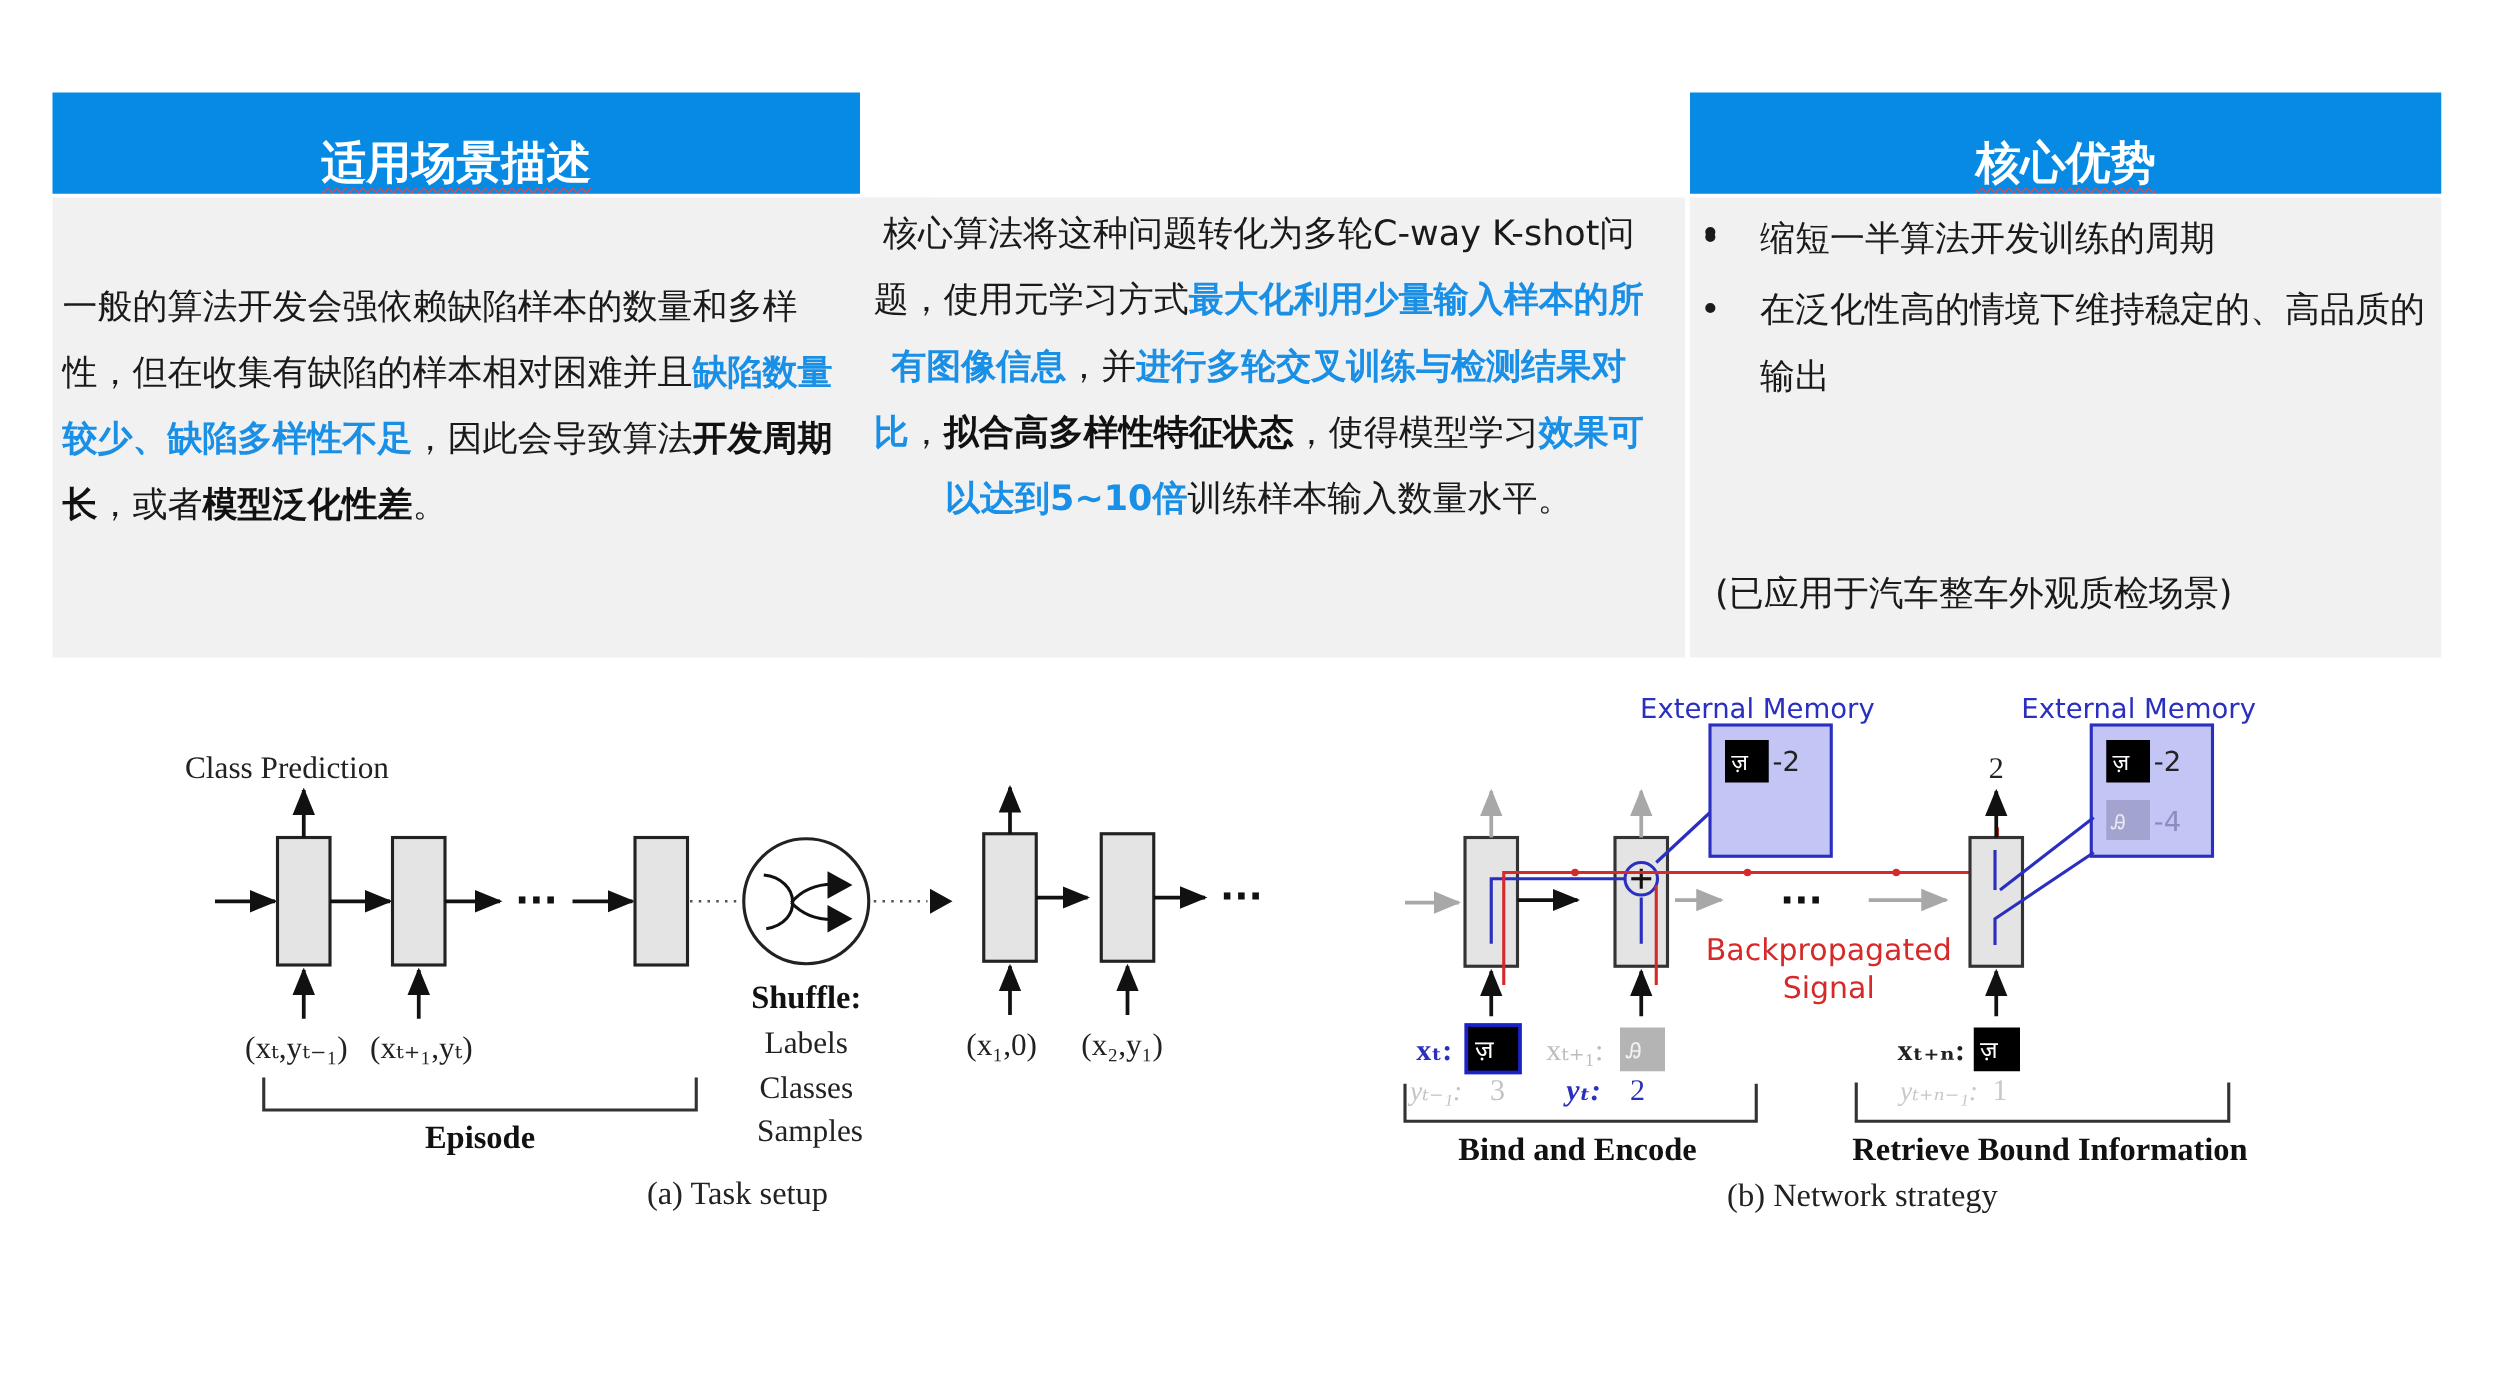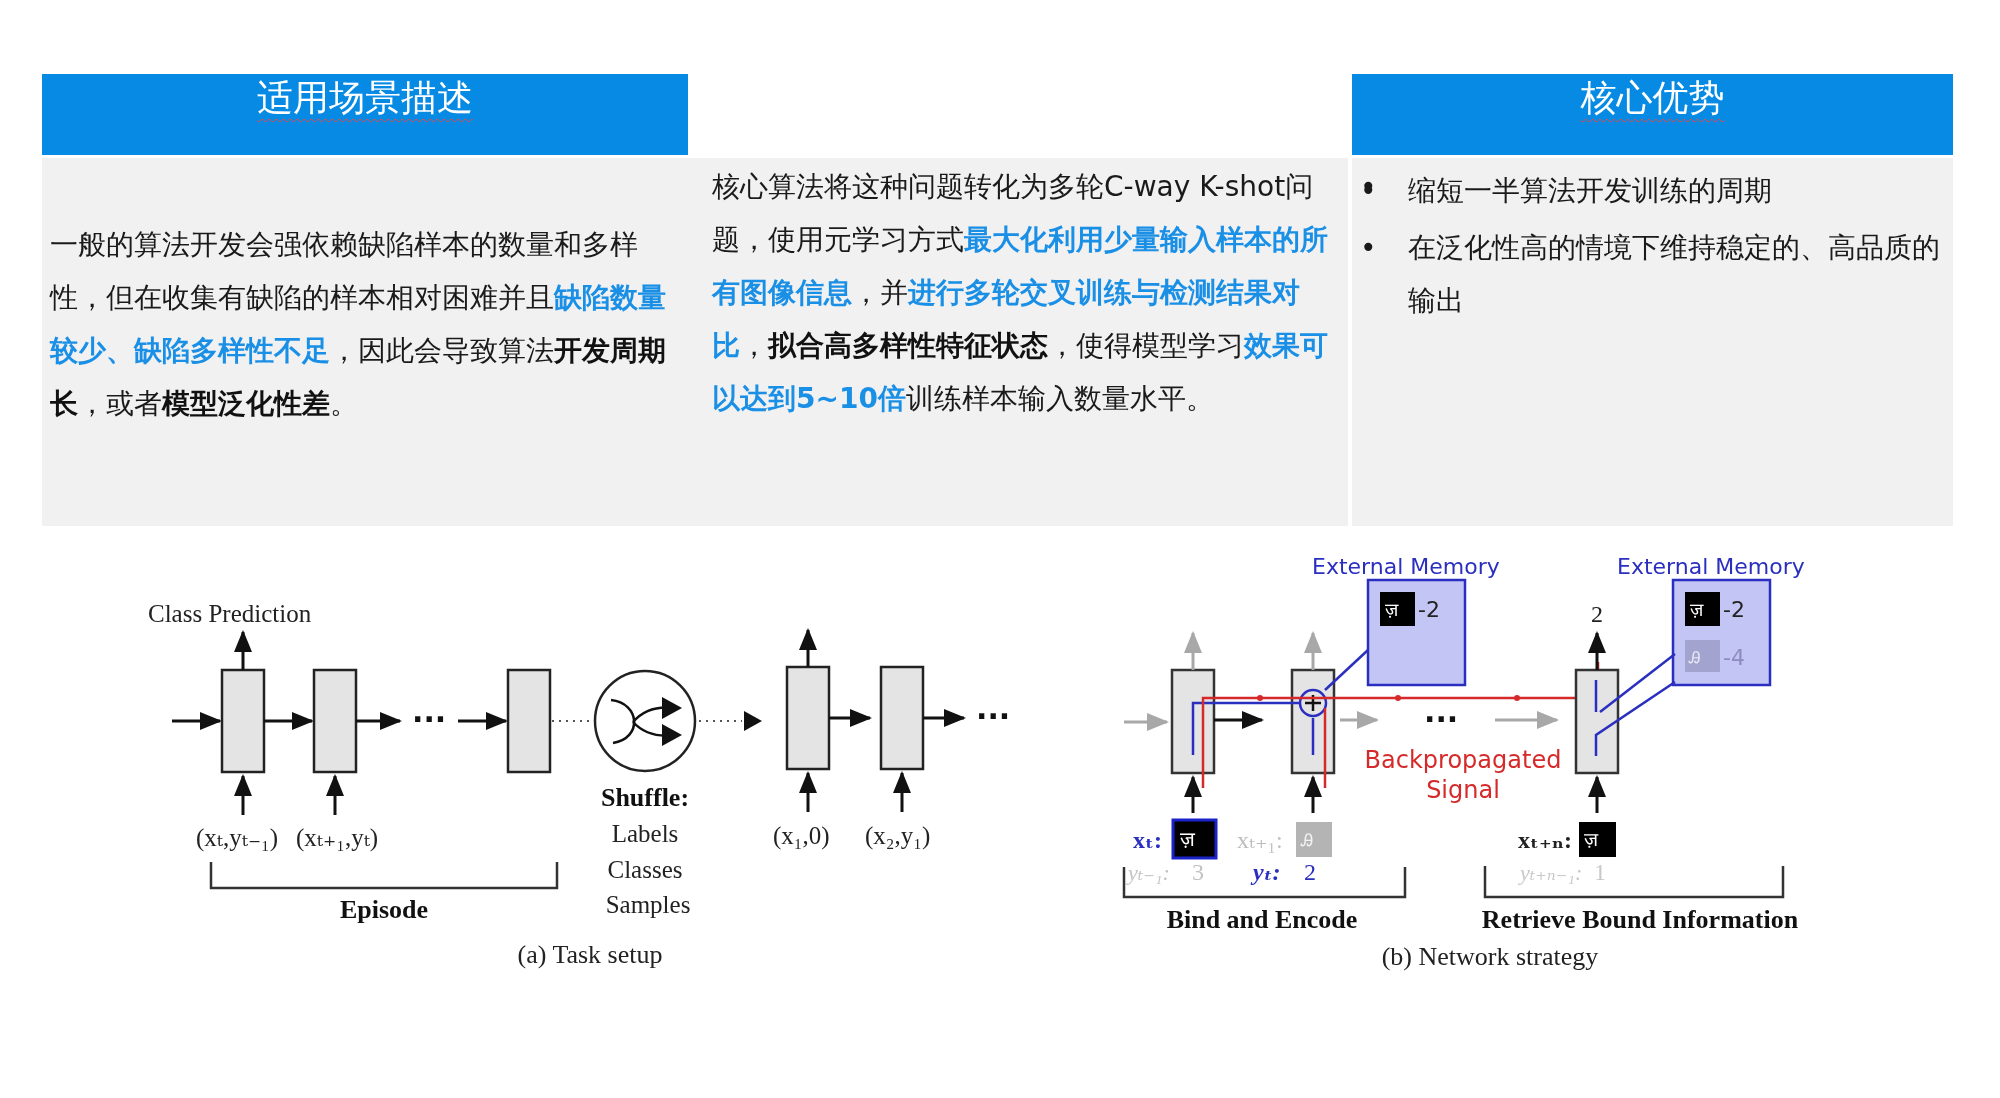--- a/index.html
+++ b/index.html
@@ -1,29 +1,29 @@
 <!DOCTYPE html>
 <html><head>
 <meta charset="utf-8">
 <style>
   html, body { margin: 0; padding: 0; background: #ffffff; }
   body { width: 2000px; height: 1098px; position: relative; overflow: hidden; font-family: "DejaVu Sans", sans-serif; }
 
   .table { position: absolute; left: 42px; top: 74px; width: 1911px; height: 452px; }
-  .hdr { position: absolute; top: 0; height: 81px; background: #078ae4; color: #ffffff; font-weight: normal; font-size: 36px; display: flex; align-items: flex-start; justify-content: center; }
+  .hdr { position: absolute; top: 0; height: 81px; background: #078ae4; color: #ffffff; font-weight: bold; font-size: 36px; display: flex; align-items: flex-end; justify-content: center; }
   .hdr span { text-decoration: underline wavy #e04a4a; text-decoration-thickness: 1px; text-underline-offset: 8px; }
   .cell { position: absolute; top: 84px; height: 368px; background: #f1f1f1; box-sizing: border-box; color: #1a1a1a; font-size: 28px; line-height: 53px; }
   .c1 { left: 0; width: 704px; }
   .c2 { left: 650px; width: 656px; }
   .c3 { left: 1310px; width: 601px; }
   .hb { color: #1a8fe6; font-weight: bold; }
   .kb { color: #111; font-weight: bold; }
 
   .c1 .txt { position: absolute; left: 8px; top: 60px; width: 636px; }
-  .c2 .txt { position: absolute; left: 20px; top: 2px; width: 630px; }
+  .c2 .txt { position: absolute; left: 0; top: 2px; width: 630px; text-align: center; }
   .c3 ul { list-style: none; margin: 0; padding: 0; position: absolute; left: 0; top: 2px; width: 601px; }
   .c3 li { position: relative; padding-left: 56px; margin-bottom: 4px; }
   .c3 li .bullet { position: absolute; left: 8px; top: 0; }
   .c3 .note { position: absolute; left: 20px; top: 290px; }
 
   .fig { position: absolute; left: 0; top: 540px; }
   .serif { font-family: "Liberation Serif", "DejaVu Serif", serif; }
   .sans { font-family: "DejaVu Sans", sans-serif; }
 </style>
 </head>
@@ -48,20 +48,21 @@
       <span>核心算法将这种问题转化为多轮C-way K-shot问题，使用元学习方式</span><span class="hb">最大化利用少量输入样本的所有图像信息</span><span>，并</span><span class="hb">进行多轮交叉训练与检测结果对比</span><span>，</span><span class="kb">拟合高多样性特征状态</span><span>，使得模型学习</span><span class="hb">效果可以达到5~10倍</span><span>训练样本输入数量水平。</span>
     </div>
   </div>
 
   <div class="cell c3">
     <ul>
       <li><span class="bullet">•</span></li>
       <li><span class="bullet">•</span><span>缩短一半算法开发训练的周期</span></li>
       <li><span class="bullet">•</span><span>在泛化性高的情境下维持稳定的、高品质的输出</span></li>
     </ul>
+    <div class="note">(已应用于汽车整车外观质检场景)</div>
   </div>
 </div>
 
 <svg class="fig" width="2000" height="520" viewBox="0 540 2000 520">
   <defs>
     <marker id="ab" markerWidth="10" markerHeight="10" refX="8" refY="5" orient="auto" markerUnits="userSpaceOnUse" viewBox="0 0 10 10">
         <path d="M0,0 L10,5 L0,10 z" fill="#111"></path>
       </marker>
     <marker id="abL" markerWidth="22" markerHeight="22" refX="20" refY="11" orient="auto" markerUnits="userSpaceOnUse" viewBox="0 0 22 22">
         <path d="M0,2 L22,11 L0,20 z" fill="#111"></path>

